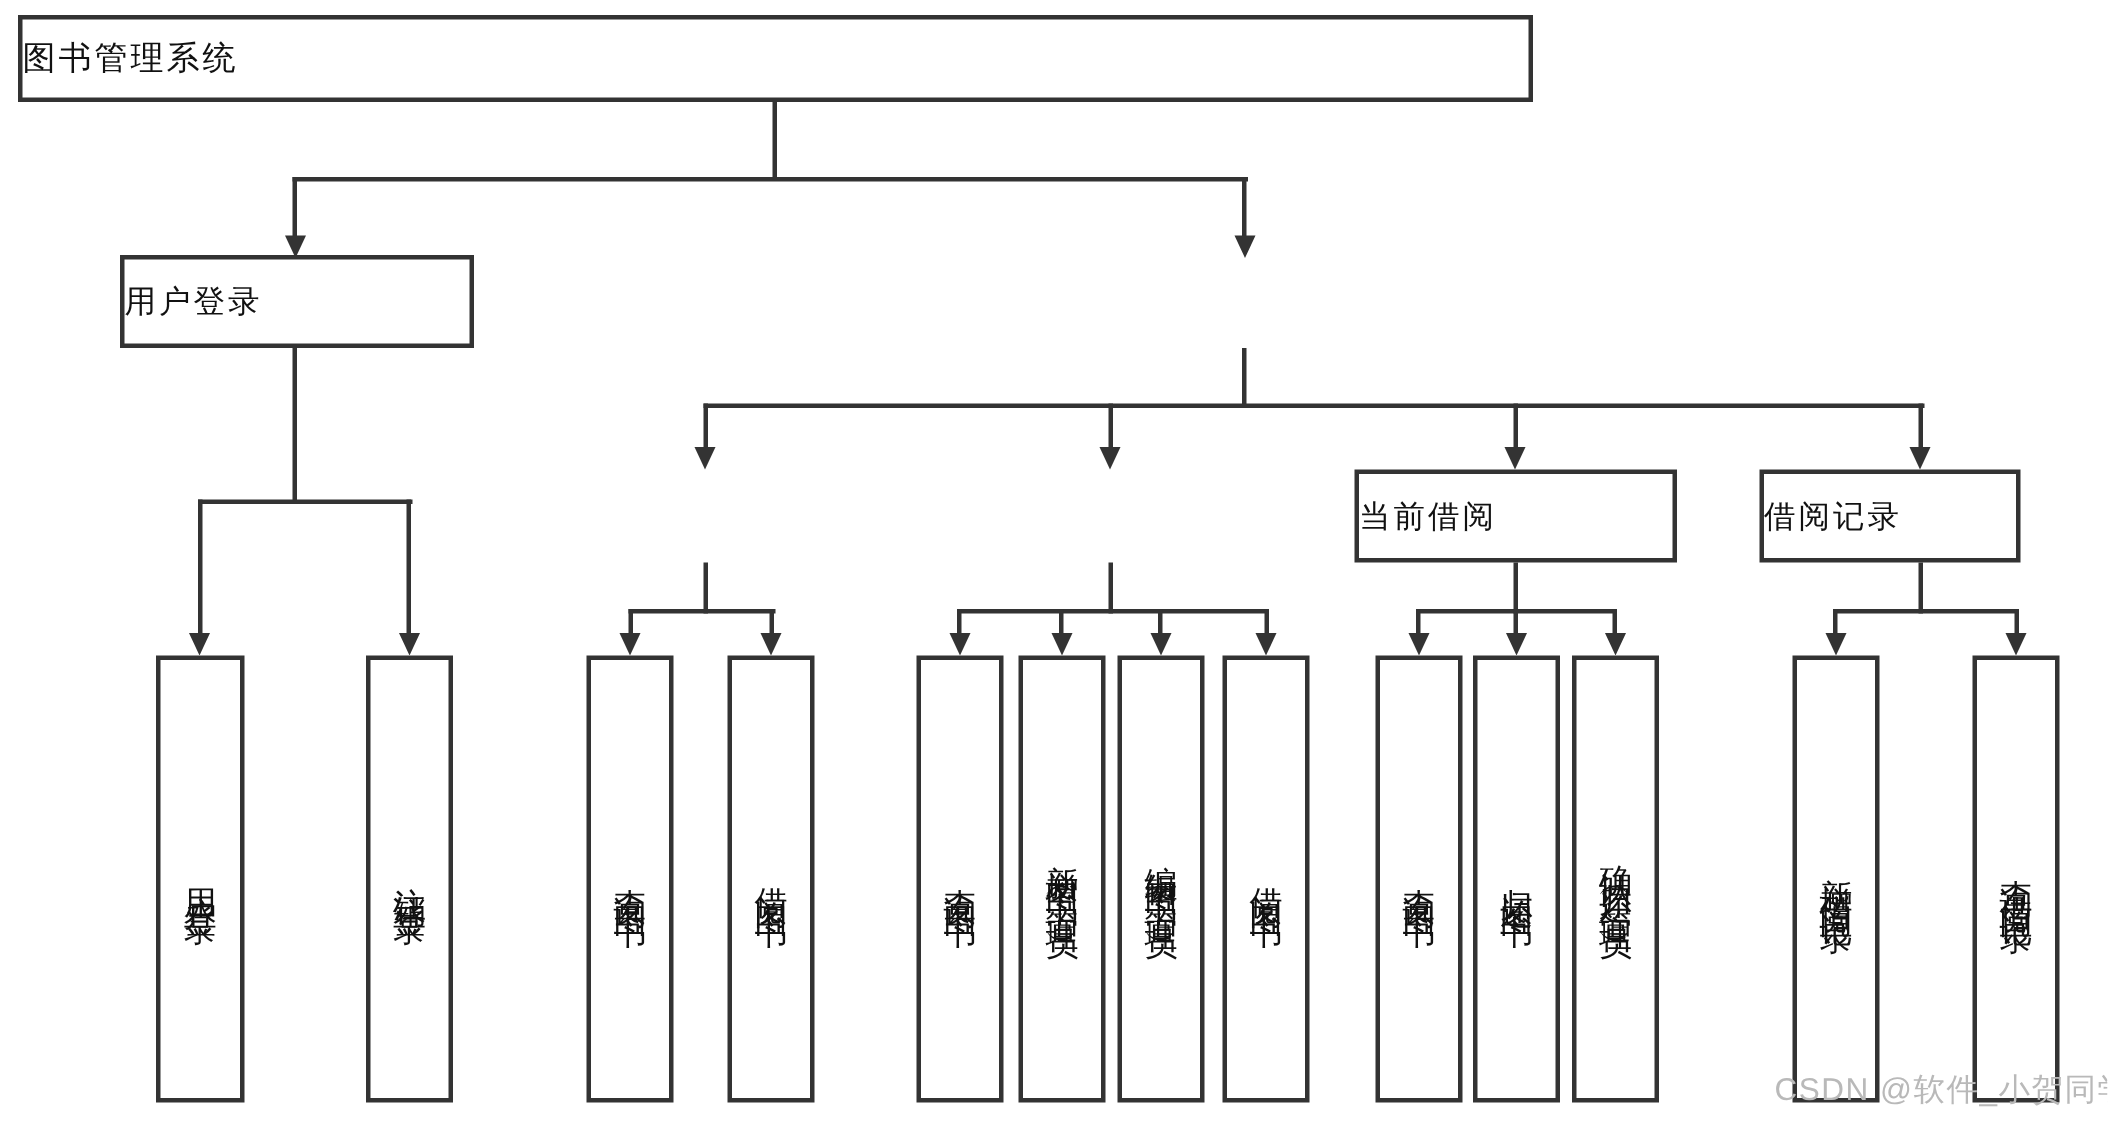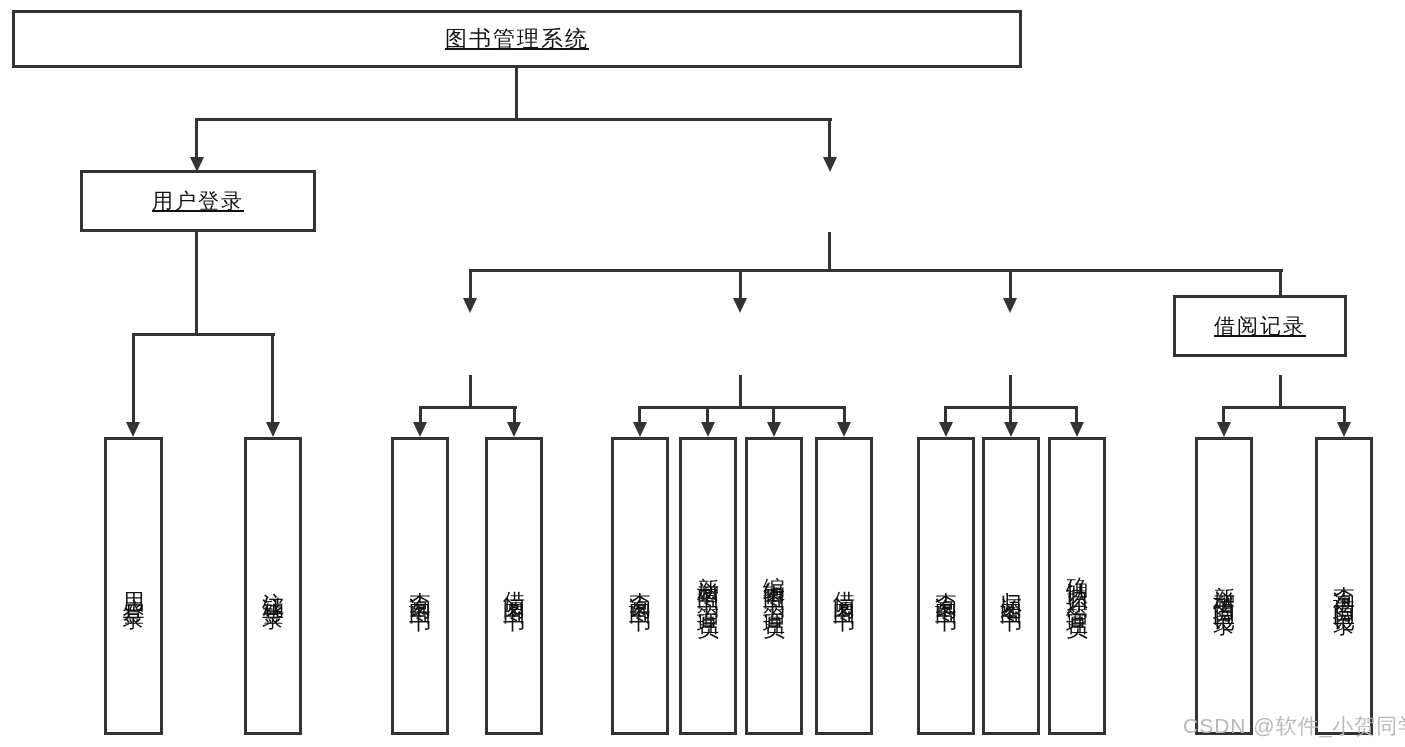--- a/index.html
+++ b/index.html
@@ -4,22 +4,22 @@
 <style>
   html,body{margin:0;padding:0;background:#fff;}
   .canvas{
     position:relative;width:1405px;height:747px;background:var(--background,#fff);
     font-family:"Liberation Sans","DejaVu Sans",sans-serif;color:var(--text,#111);
     overflow:hidden;
   }
   .node{
     position:absolute;box-sizing:border-box;background:#fff;
     border:3px solid var(--line,#333);
-    display:flex;align-items:center;justify-content:center;
-    font-size:21px;letter-spacing:2px;white-space:nowrap;text-decoration:underline;
+    display:flex;align-items:center;
+    font-size:21px;letter-spacing:2px;white-space:nowrap;
   }
   .node.title{font-size:22px;}
   .leaf{
     position:absolute;box-sizing:border-box;background:#fff;
     border:3px solid var(--line,#333);
     display:flex;align-items:center;justify-content:center;
   }
   .vtext{
     writing-mode:vertical-rl;text-orientation:mixed;
     font-size:22px;letter-spacing:6px;line-height:1;white-space:nowrap;
@@ -68,21 +68,24 @@
   <div class="hl" style="left:469px;top:269px;width:814px"></div>
   <div class="vl" style="left:469px;top:269px;height:31px"></div>
   <div class="vl" style="left:739px;top:269px;height:31px"></div>
   <div class="vl" style="left:1009px;top:269px;height:31px"></div>
   <div class="vl" style="left:1279px;top:269px;height:31px"></div>
   <div class="ar" style="left:463px;top:298px"></div>
   <div class="ar" style="left:733px;top:298px"></div>
   <div class="ar" style="left:1003px;top:298px"></div>
   <div class="ar" style="left:1273px;top:298px"></div>
 
-  <div class="node" style="left:1173px;top:295px;width:174px;height:62px">
+  <div class="node" style="left:903px;top:313px;width:215px;height:62px">
+    <span>当前借阅</span>
+  </div>
+  <div class="node" style="left:1173px;top:313px;width:174px;height:62px">
     <span>借阅记录</span>
   </div>
 
   <div class="vl" style="left:469px;top:375px;height:34px"></div>
   <div class="hl" style="left:419px;top:406px;width:98px"></div>
   <div class="vl" style="left:419px;top:406px;height:18px"></div>
   <div class="vl" style="left:513px;top:406px;height:18px"></div>
   <div class="ar" style="left:413px;top:422px"></div>
   <div class="ar" style="left:507px;top:422px"></div>
 

